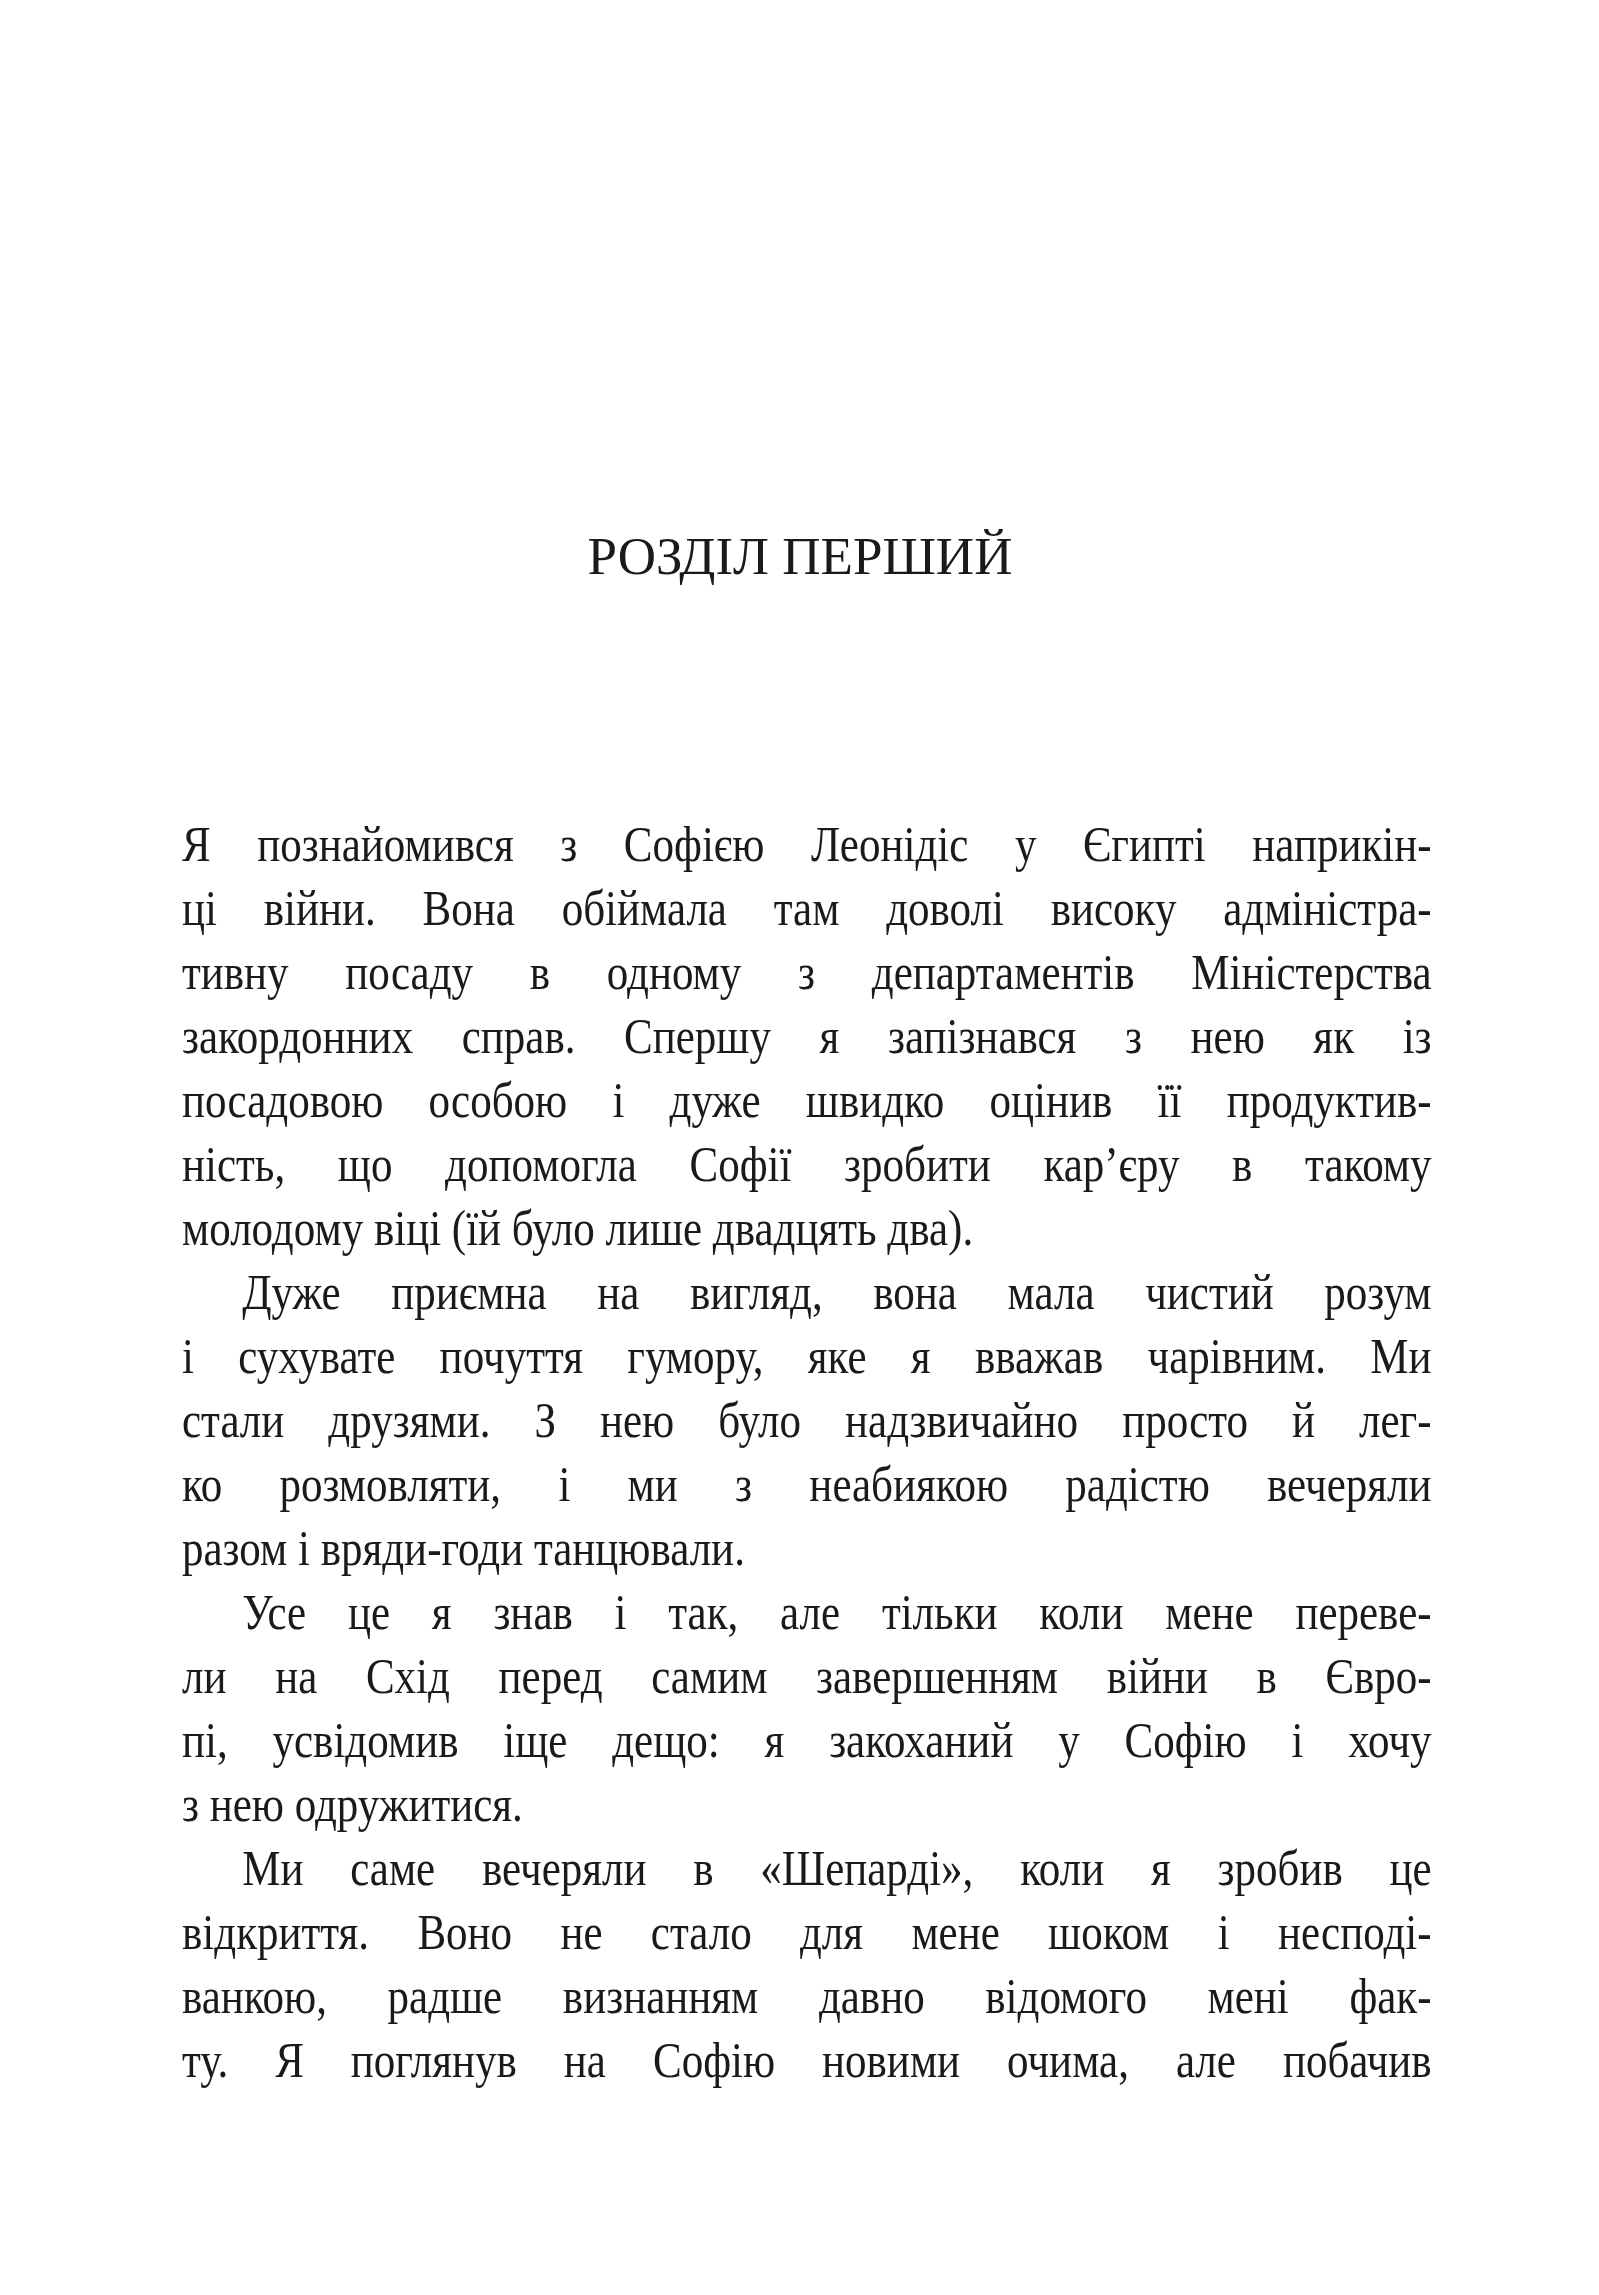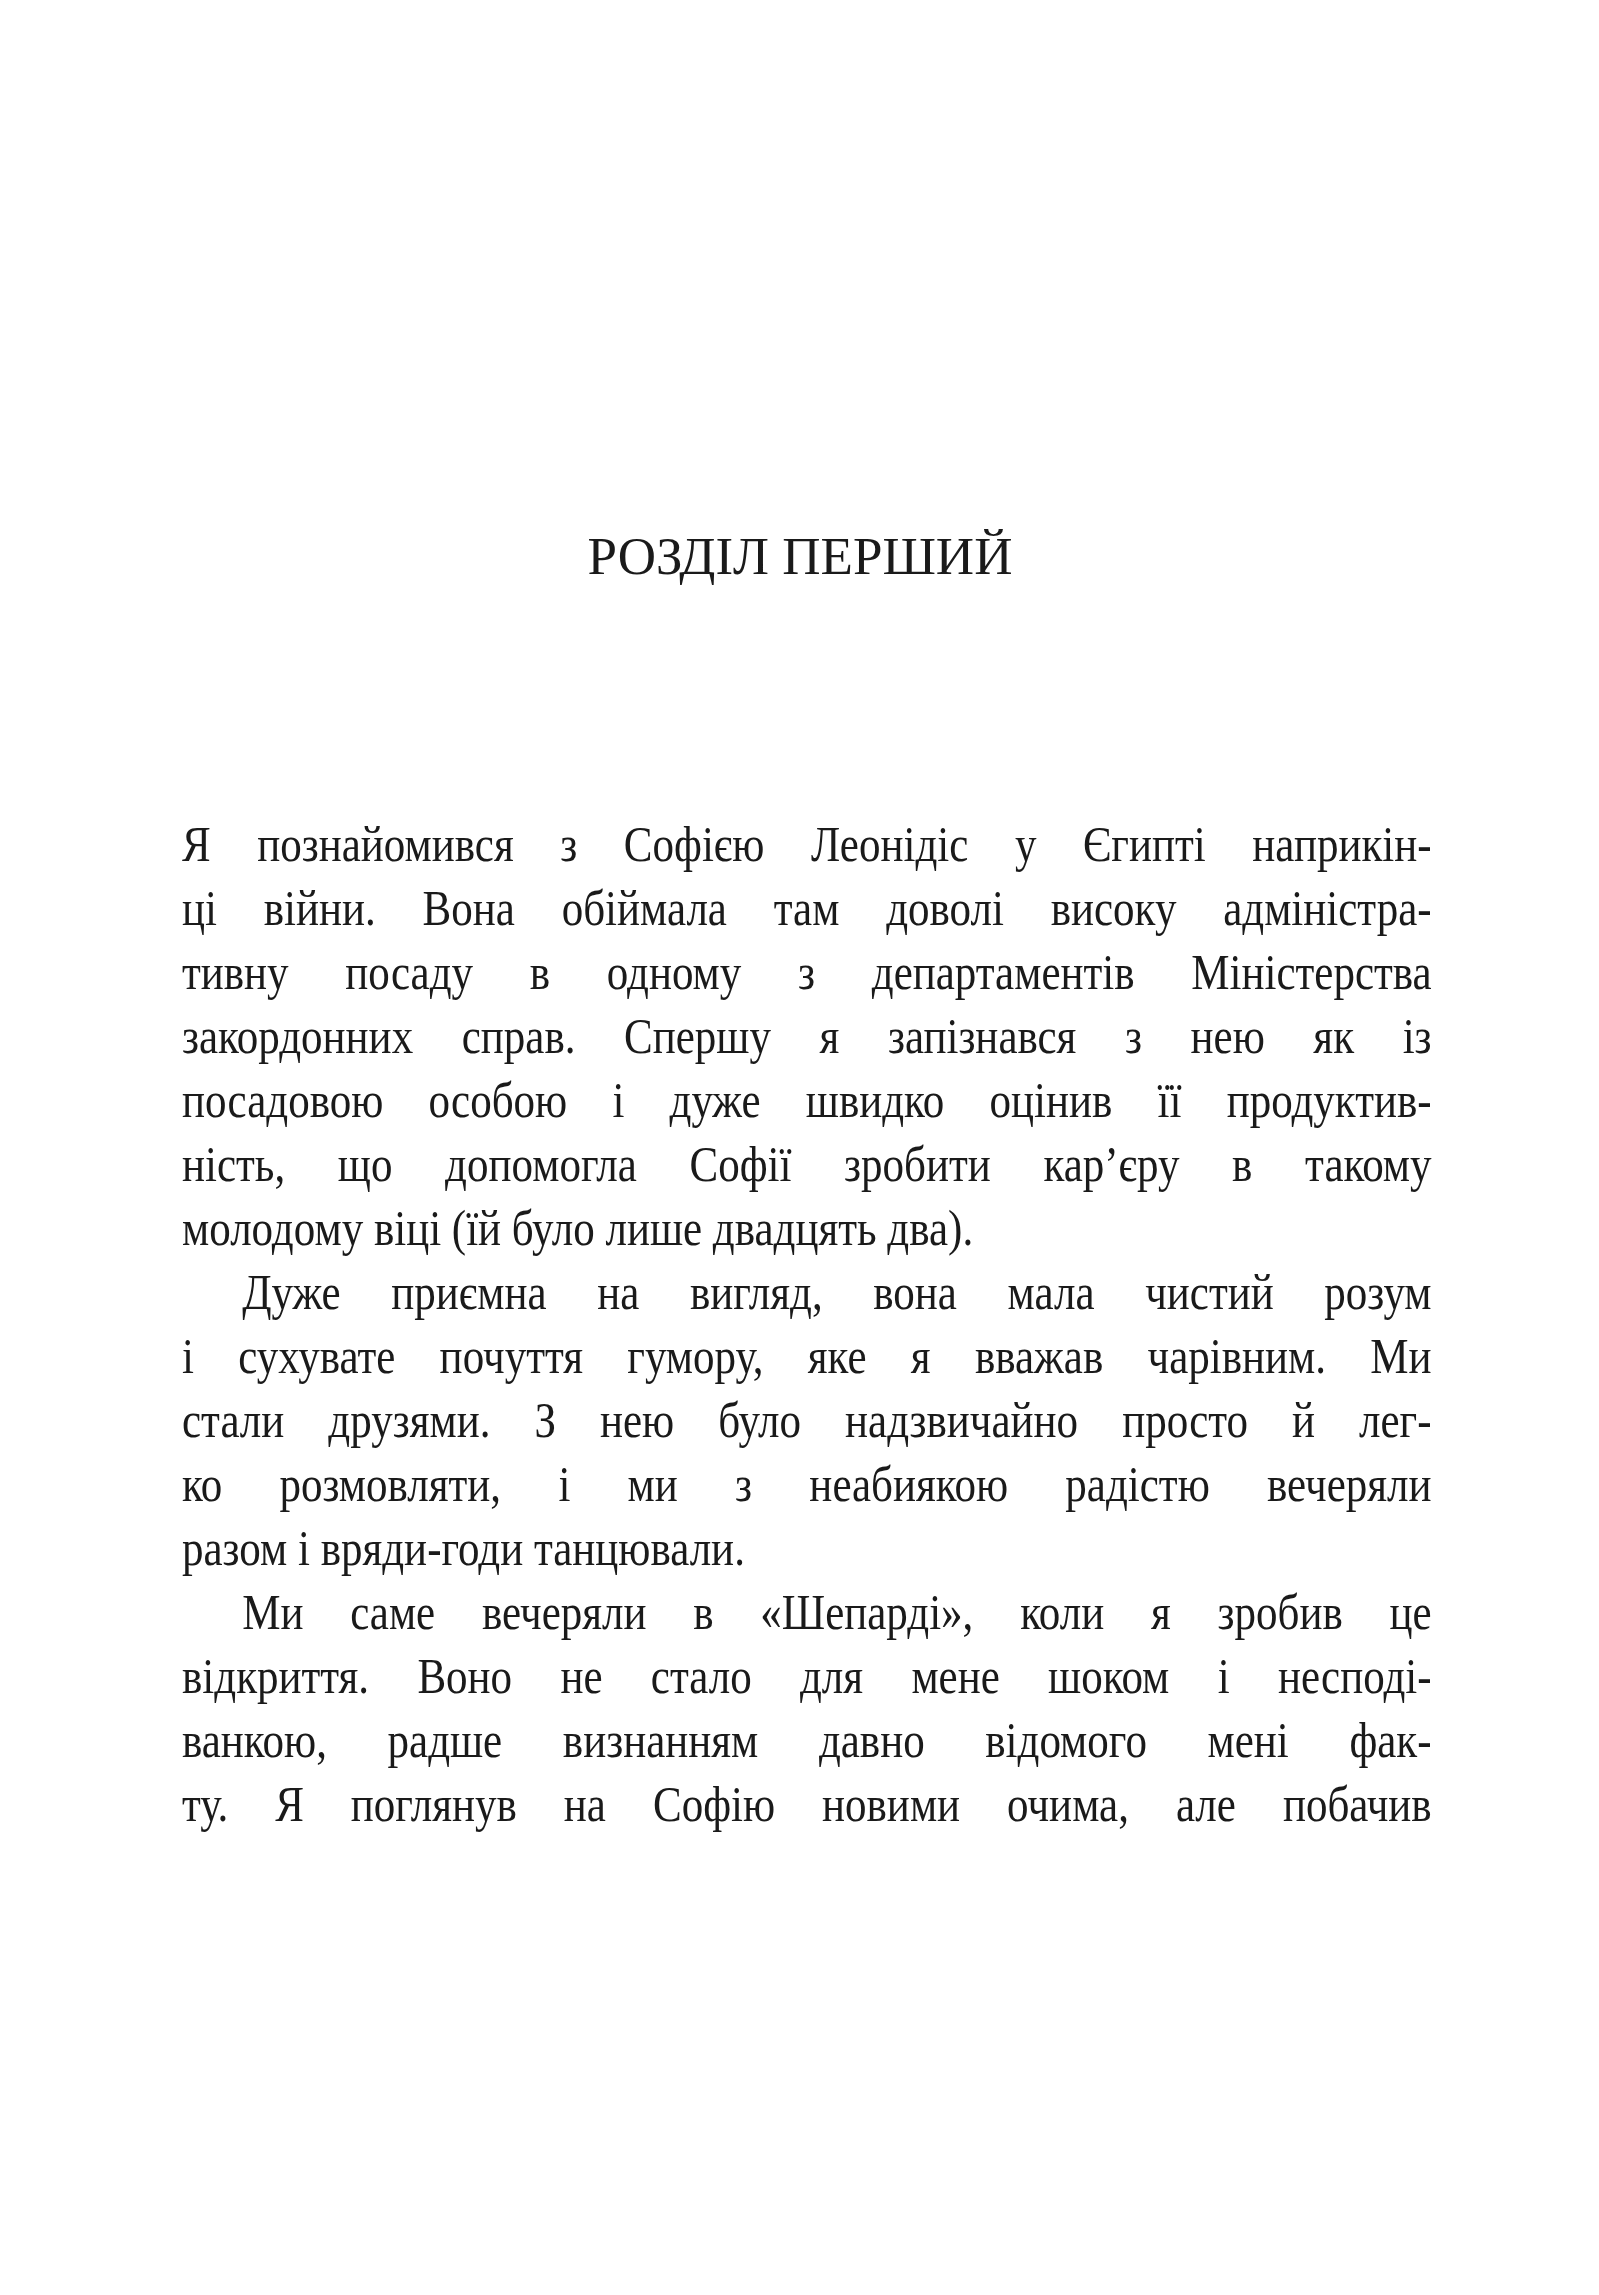--- a/index.html
+++ b/index.html
@@ -46,20 +46,26 @@
     </div>
 
     <div>
       <span class="line indent">Дуже приємна на вигляд, вона мала чистий розум</span>
       <span class="line">і сухувате почуття гумору, яке я вважав чарівним. Ми</span>
       <span class="line">стали друзями. З нею було надзвичайно просто й лег-</span>
       <span class="line">ко розмовляти, і ми з неабиякою радістю вечеряли</span>
       <span class="line last">разом і вряди-годи танцювали.</span>
     </div>
 
+    <div>
+      <span class="line indent">Усе це я знав і так, але тільки коли мене переве-</span>
+      <span class="line">ли на Схід перед самим завершенням війни в Євро-</span>
+      <span class="line">пі, усвідомив іще дещо: я закоханий у Софію і хочу</span>
+      <span class="line last">з нею одружитися.</span>
+    </div>
 
     <div>
       <span class="line indent">Ми саме вечеряли в «Шепарді», коли я зробив це</span>
       <span class="line">відкриття. Воно не стало для мене шоком і несподі-</span>
       <span class="line">ванкою, радше визнанням давно відомого мені фак-</span>
       <span class="line">ту. Я поглянув на Софію новими очима, але побачив</span>
     </div>
   </div>
 </div>
 

